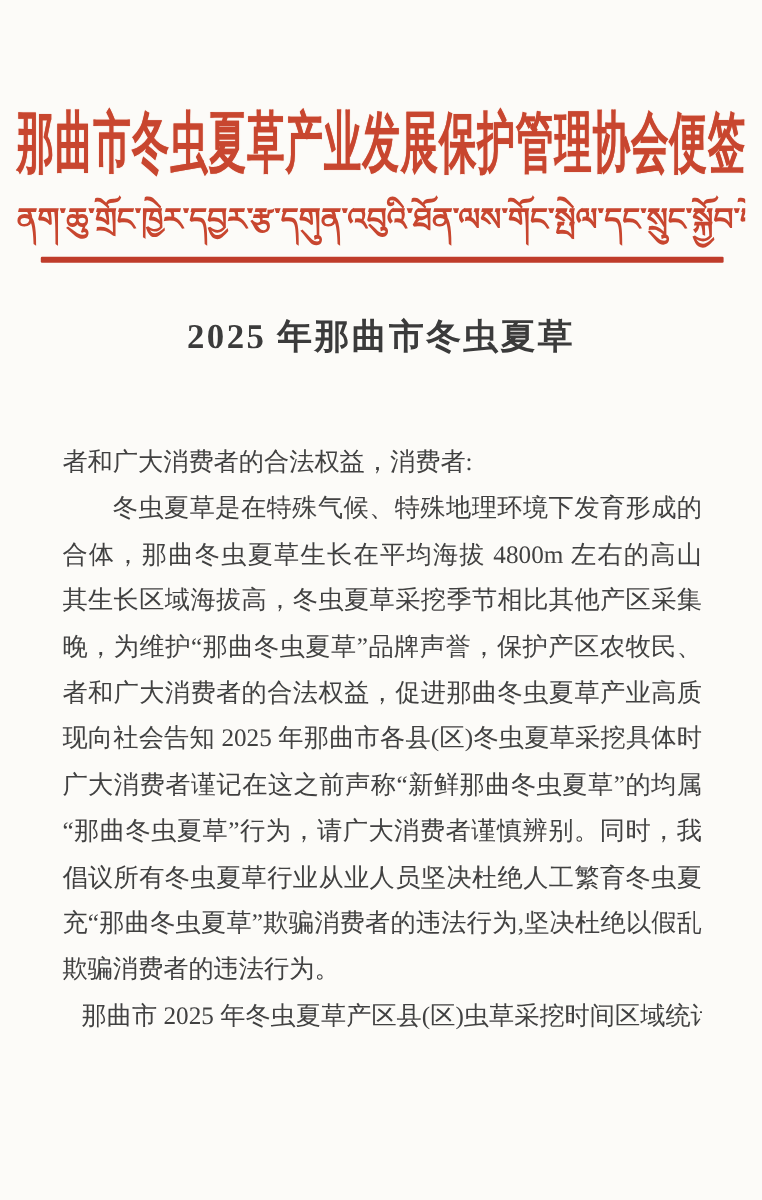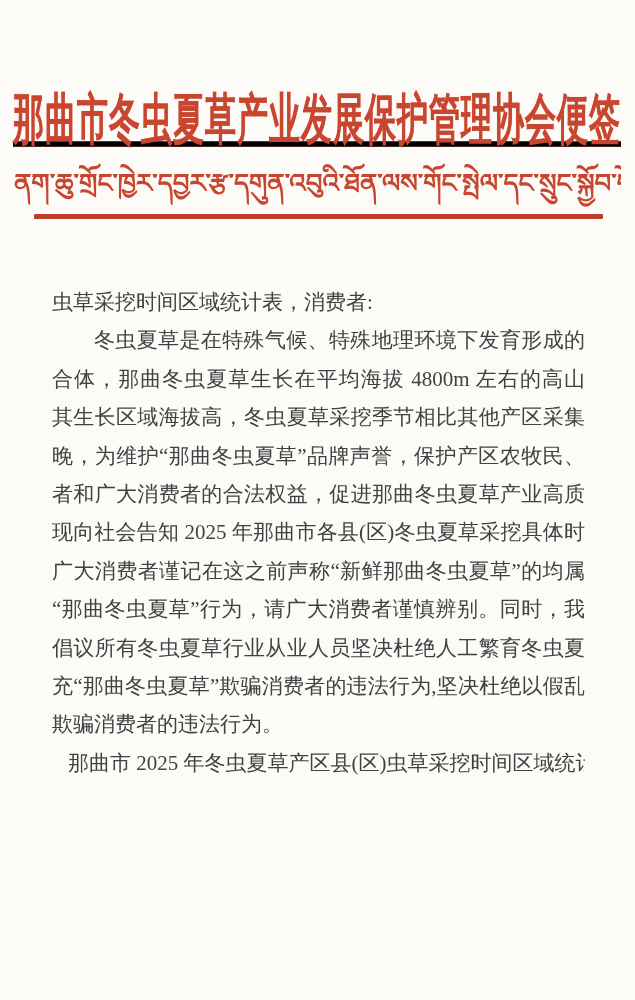--- a/index.html
+++ b/index.html
@@ -19,22 +19,21 @@
 
   
   .letterhead {
     margin: 84px 14px 0 14px;
     text-align: center;
   }
   .letterhead-cn-wrap {
     height: 72px;
     display: flex;
     align-items: center;
-    justify-content: flex-end;
-    text-decoration: underline;
+    justify-content: flex-start;
   }
   .letterhead-cn {
     display: inline-block;
     font-size: 31px;
     font-weight: bold;
     color: #c8462f;
     letter-spacing: 1px;
     white-space: nowrap;
     transform: scaleY(1.78);
     transform-origin: center;
@@ -100,24 +99,25 @@
 
   <div class="letterhead">
     <div class="letterhead-cn-wrap">
       <span class="letterhead-cn">那曲市冬虫夏草产业发展保护管理协会便签</span>
     </div>
     <div class="letterhead-tib">ནག་ཆུ་གྲོང་ཁྱེར་དབྱར་རྩ་དགུན་འབུའི་ཐོན་ལས་གོང་སྤེལ་དང་སྲུང་སྐྱོབ་དོ་དམ་མཐུན་ཚོགས་ཀྱི་འབྲི་ཤོག།</div>
     <div class="red-rule"></div>
   </div>
 
   <div class="doc-title">
+    <div>2025 年那曲市冬虫夏草</div>
   </div>
 
   <div class="body-text">
-    <div class="line">虫草采挖时间区域统计表，消费者:</div>
+    <div class="line">者和广大消费者的合法权益，消费者:</div>
 
     <div class="line fill indent2">冬虫夏草是在特殊气候、特殊地理环境下发育形成的菌虫复</div>
     <div class="line fill">合体，那曲冬虫夏草生长在平均海拔 4800m 左右的高山上，因</div>
     <div class="line fill">其生长区域海拔高，冬虫夏草采挖季节相比其他产区采集时间较</div>
     <div class="line fill">晚，为维护“那曲冬虫夏草”品牌声誉，保护产区农牧民、经营</div>
     <div class="line fill">者和广大消费者的合法权益，促进那曲冬虫夏草产业高质量发展，</div>
     <div class="line fill">现向社会告知 2025 年那曲市各县(区)冬虫夏草采挖具体时间，请</div>
     <div class="line fill">广大消费者谨记在这之前声称“新鲜那曲冬虫夏草”的均属冒充</div>
     <div class="line fill">“那曲冬虫夏草”行为，请广大消费者谨慎辨别。同时，我协会</div>
     <div class="line fill">倡议所有冬虫夏草行业从业人员坚决杜绝人工繁育冬虫夏草冒</div>

